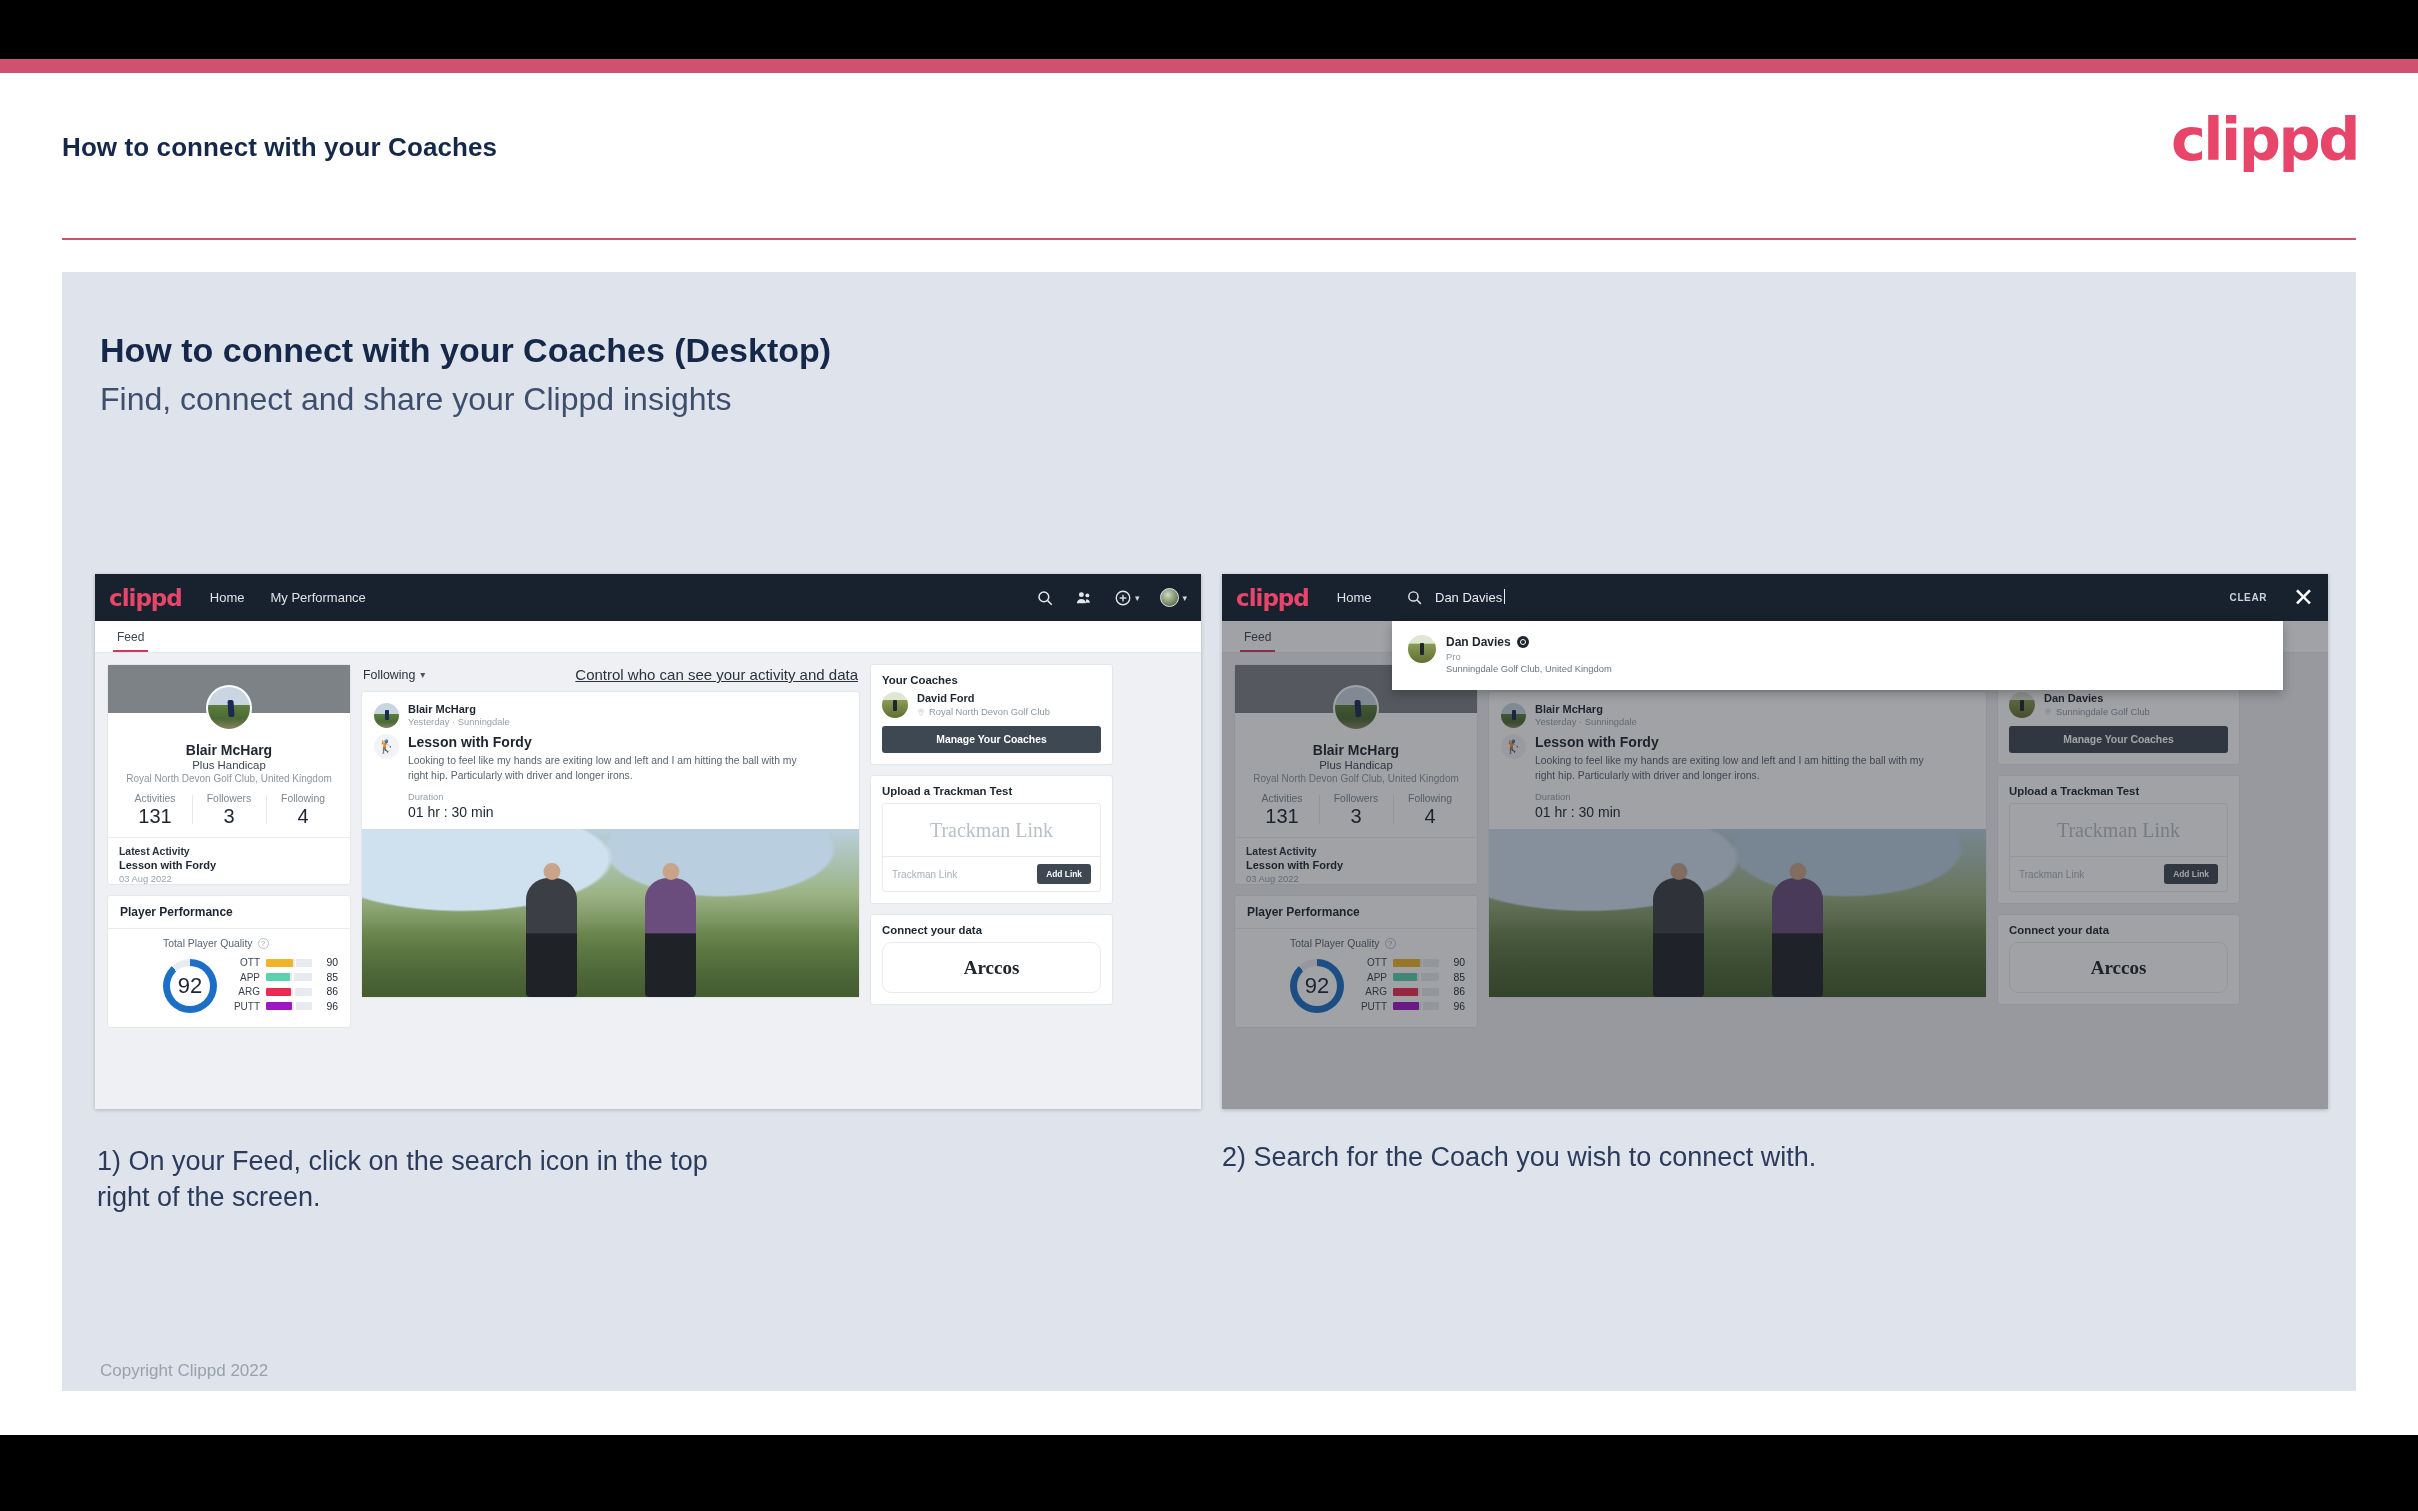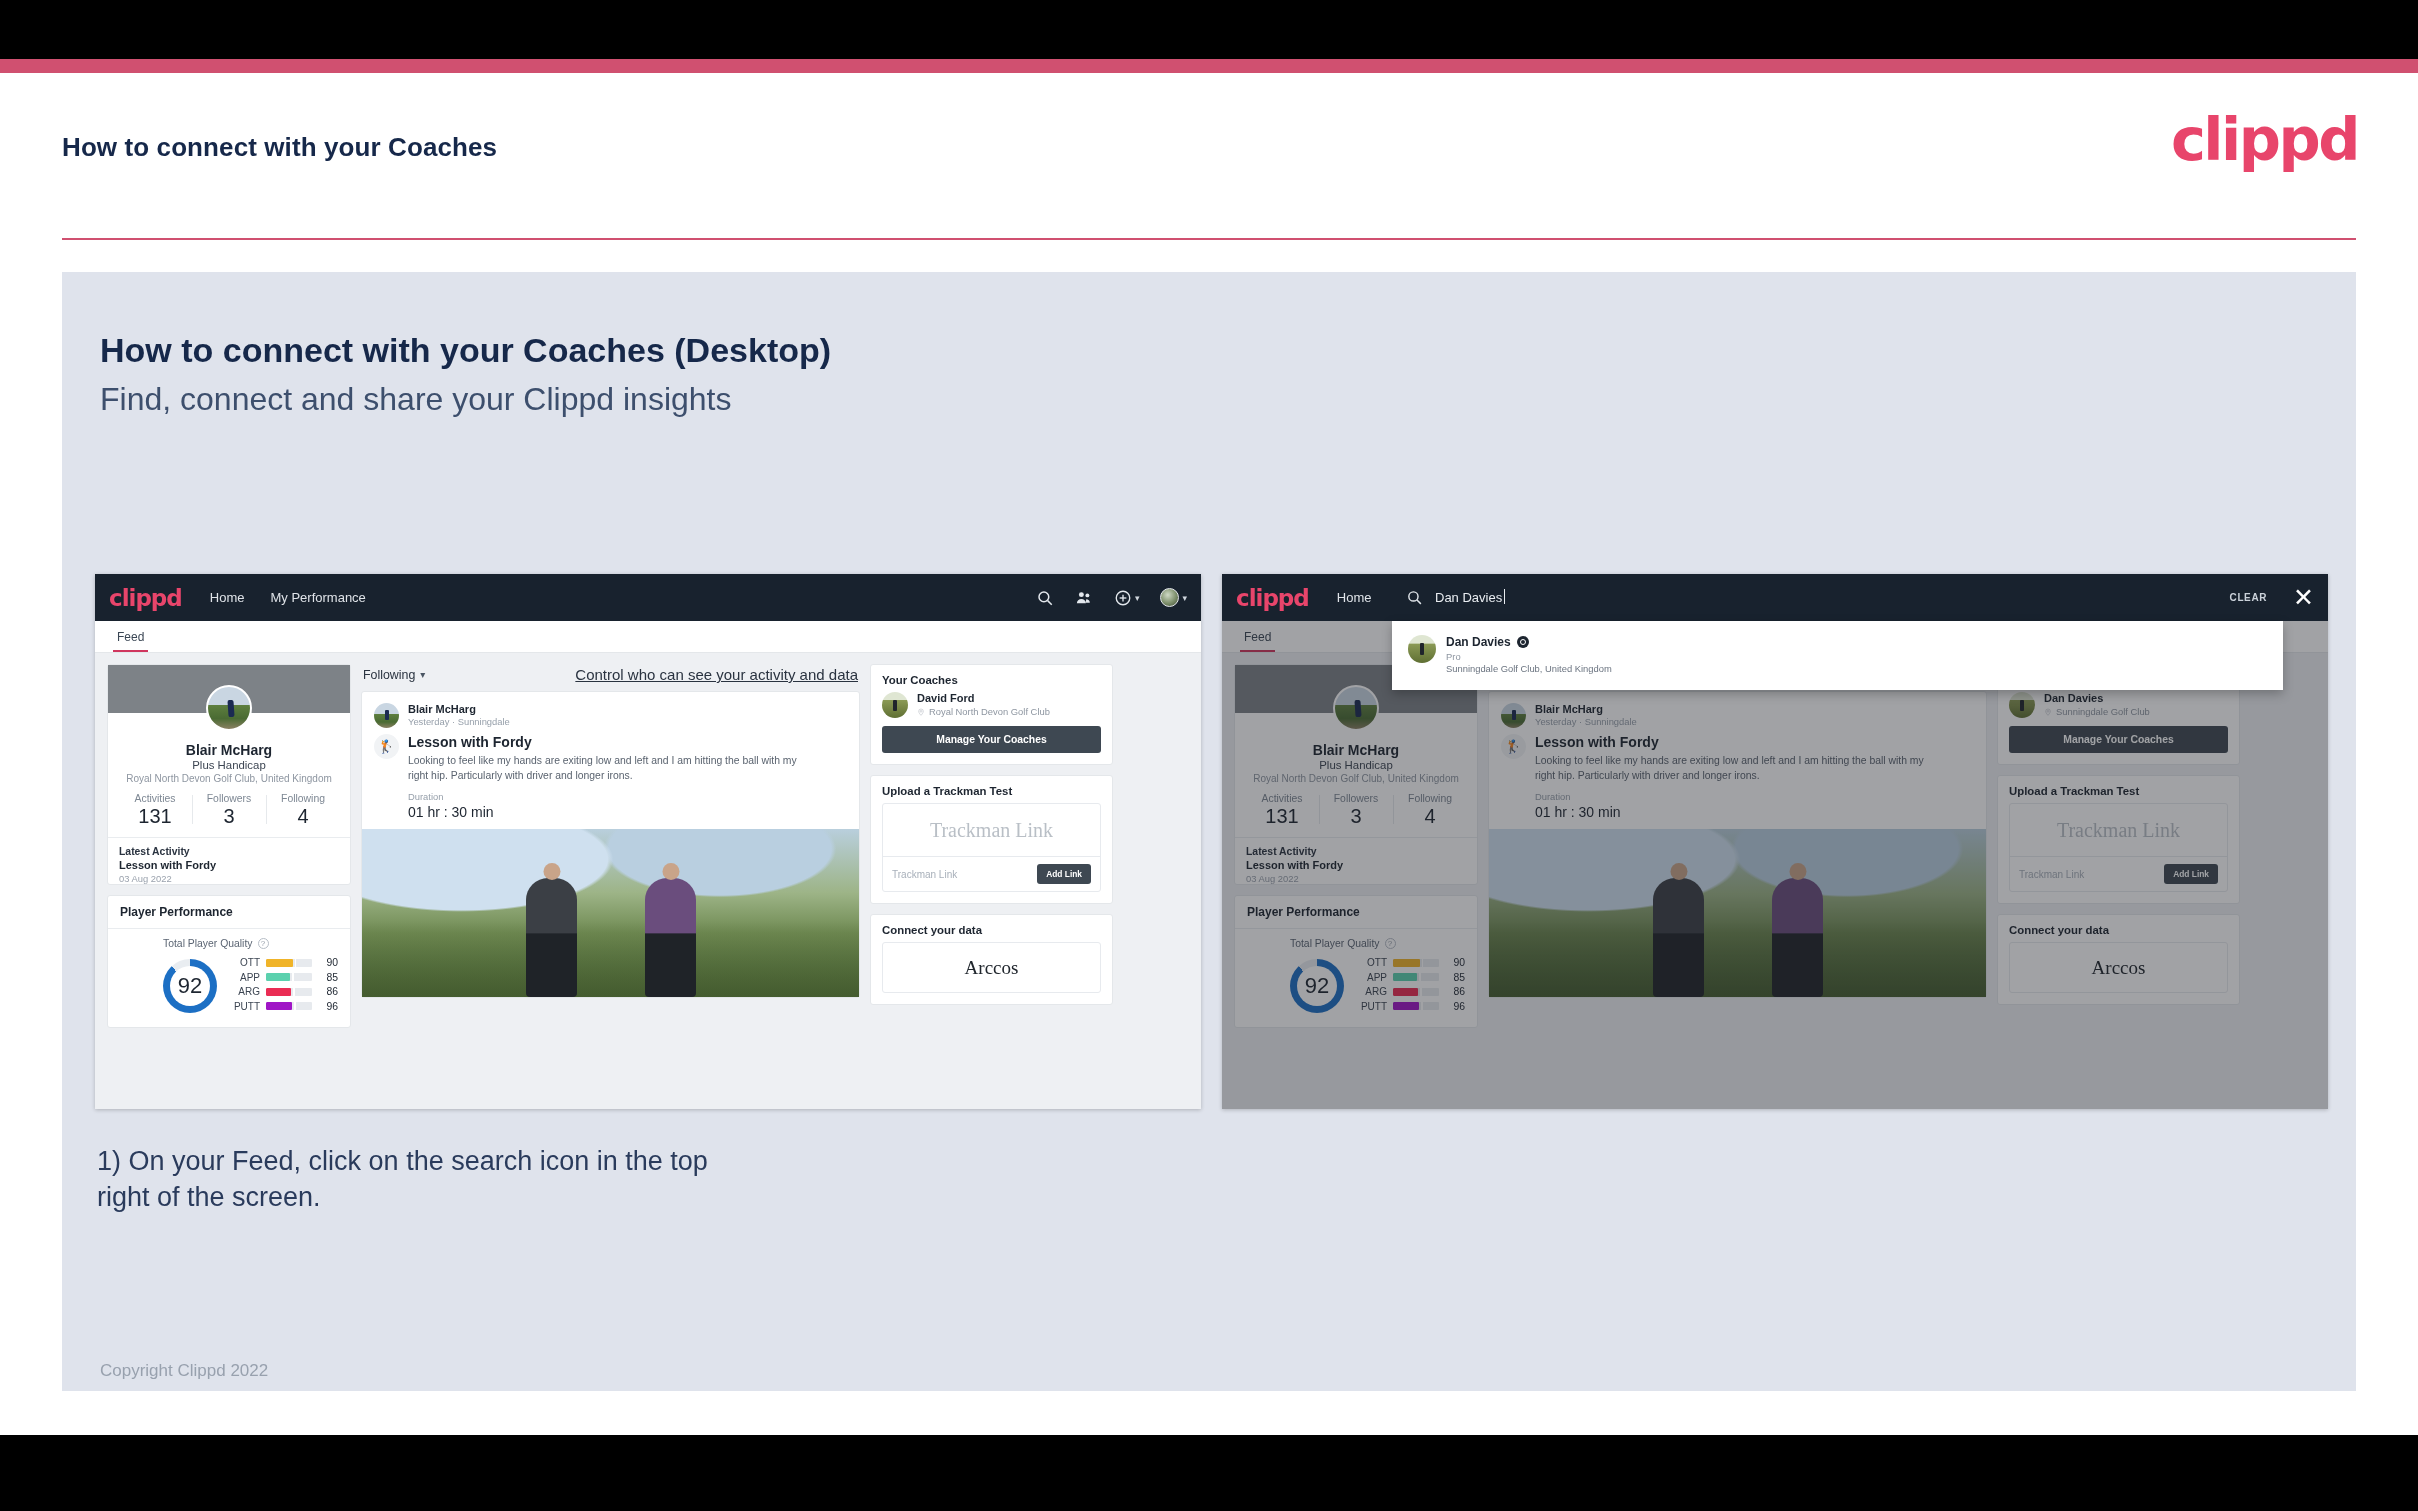--- a/index.html
+++ b/index.html
@@ -242,23 +242,23 @@
   .tm-logo {
     height:53px; display:flex; align-items:center; justify-content:center;
     font-family:"Liberation Serif", serif; font-size:20px; color:#b9bfc6;
     border-bottom:1px solid #e7eaee;
   }
   .tm-row { display:flex; align-items:center; justify-content:space-between; padding:7px 9px; }
   .tm-ph { font-size:10px; color:#a8b0ba; }
   .btn-sm { background:#3e4852; color:#fff; font-size:8.4px; font-weight:700;
             padding:5px 9px; border-radius:3px; }
   .arccos {
-    margin:0 11px 11px; border:1px solid #e7eaee; border-radius:3px; height:51px;
+    margin:0 11px 11px; border:1px solid #e7eaee; border-radius:9px; height:51px;
     display:flex; align-items:center; justify-content:center;
-    font-family:"Liberation Serif", serif; font-size:19px; font-weight:400; color:#20262d;
+    font-family:"Liberation Serif", serif; font-size:19px; font-weight:700; color:#20262d;
   }
 
   
   .dim {
     position:absolute; left:0; top:47px; right:0; bottom:0;
     background:rgba(30,34,40,.42); z-index:8;
   }
   .search-bar {
     position:absolute; left:170px; top:0; width:936px; height:47px; z-index:10;
     background:#18222e; display:flex; align-items:center; padding:0 14px;
@@ -302,20 +302,21 @@
   <div class="slide-header-title">How to connect with your Coaches</div>
   <div class="brand-logo">clippd</div>
 </div>
 <div class="header-rule"></div>
 
 <div class="slide-body">
   <div class="body-title">How to connect with your Coaches (Desktop)</div>
   <div class="body-subtitle">Find, connect and share your Clippd insights</div>
 
   <div class="caption cap1">1) On your Feed, click on the search icon in the top right of the screen.</div>
+  <div class="caption cap2">2) Search for the Coach you wish to connect with.</div>
 
   <div class="copyright">Copyright Clippd 2022</div>
 
   <div class="shot shot1">
 
     <div class="app-nav">
       <div class="nav-logo">clippd</div>
       <div class="nav-link">Home</div>
       <div class="nav-link">My Performance</div>
       <div class="nav-spacer"></div>

